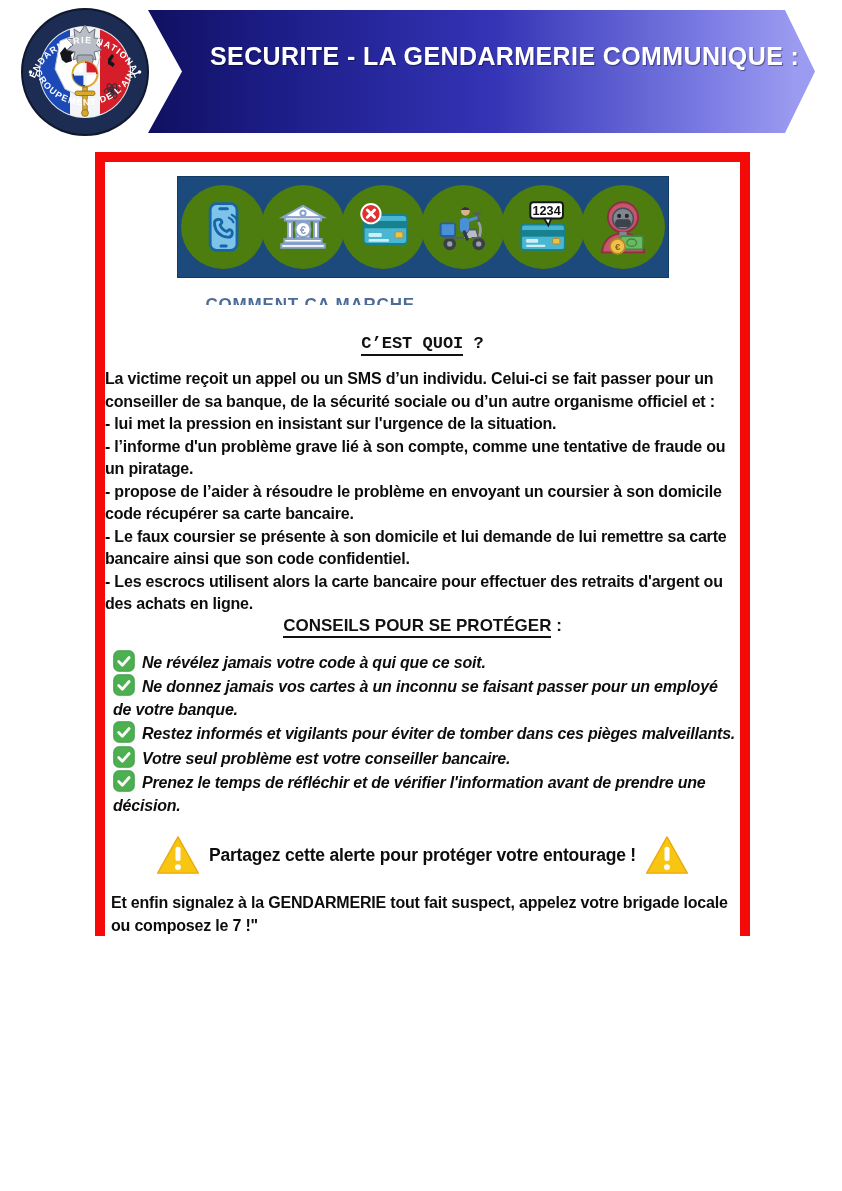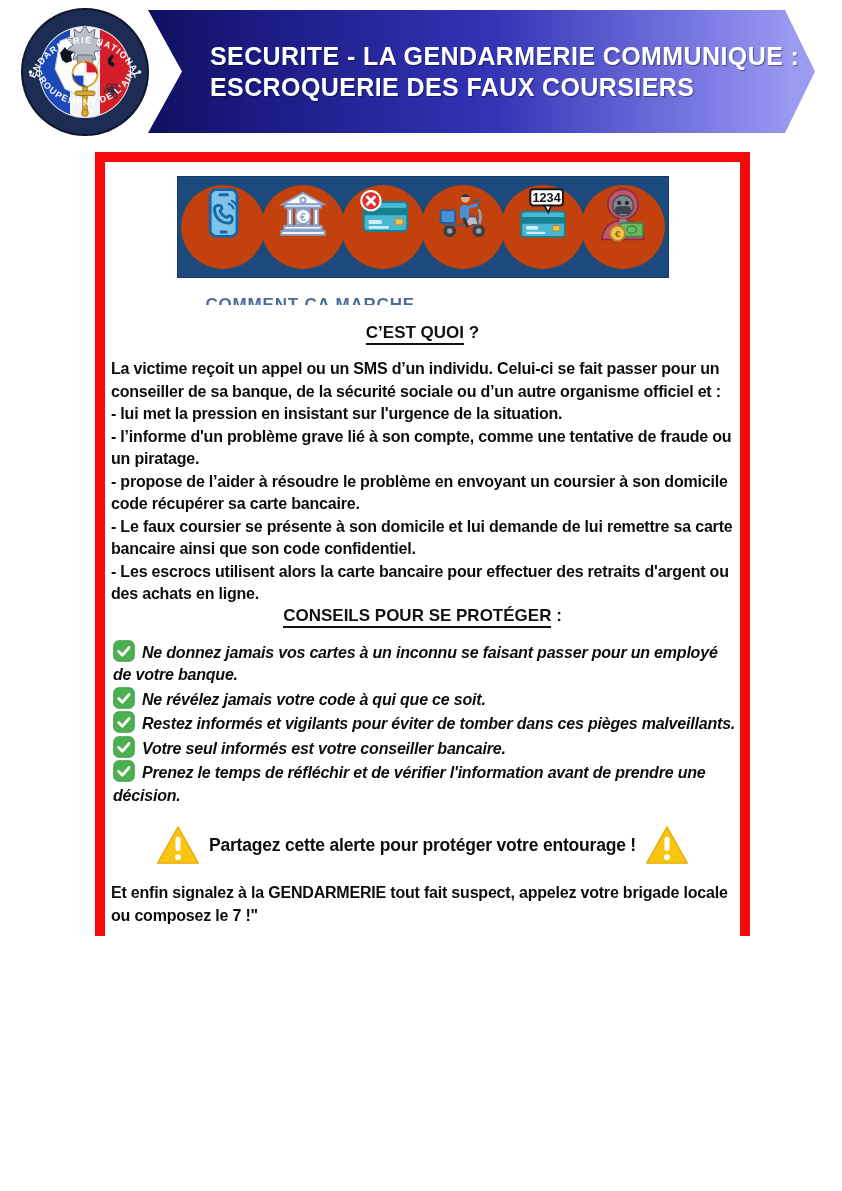--- a/index.html
+++ b/index.html
@@ -26,39 +26,39 @@
     border:10px solid #f60909; background:#fff;
   }
 
   
   .banner {
     width:490px; height:100px; margin:15px auto 0 auto; background:#1d4a7d;
     display:flex; justify-content:space-between; align-items:center; padding:0 5px;
     outline:1px solid #123a63;
   }
   .circle {
-    width:84px; height:84px; border-radius:50%; background:#c2410c; flex:0 0 auto;
-    display:flex; align-items:flex-start; justify-content:center; margin:0 -2px;
+    width:84px; height:84px; border-radius:50%; background:#4d7c0f; flex:0 0 auto;
+    display:flex; align-items:center; justify-content:center; margin:0 -2px;
   }
   .caption-clip {
     width:490px; height:12px; margin:16px auto; overflow:hidden;
   }
   .caption-clip span {
     display:block; padding-left:28px; line-height:24px; font-size:17px; font-weight:bold;
     color:#2d5386; letter-spacing:0.8px; opacity:.85;
   }
 
   
   .h { text-align:center; font-size:17px; font-weight:bold; color:#111; }
   .h .u { border-bottom:2px solid #111; padding-bottom:1px; }
-  .what-h { margin-top:18px; }
+  .what-h { margin-top:29px;font-family:Liberation Mono, monospace; }
   .advice-h { }
 
   
-  .para { margin:15px 6px 0 6px; }
+  .para { margin:15px 6px 0 0; }
   .para p, .final p {
     font-size:16px; font-weight:bold; color:#0d0d0d; line-height:22.5px; letter-spacing:-0.2px;
   }
   .final { margin:17px 6px 0 6px; }
 
   
   .advice { margin:14px 4px 0 4px; }
   .advice-item {
     font-size:16px; font-weight:bold; font-style:italic; color:#0d0d0d;
     line-height:22.5px; letter-spacing:-0.2px; padding-left:4px;
@@ -76,21 +76,20 @@
   
   .marianne-wrap { position:absolute; left:344px; top:1038px; background:#fff; padding:0 9px; }
 </style>
 </head>
 <body>
 
 <div class="page">
 
   <div class="ribbon">
     <div class="t1">SECURITE - LA GENDARMERIE COMMUNIQUE :</div>
-    <div class="t2">ESCROQUERIE DES FAUX COURSIERS</div>
   </div>
 
   <svg class="roundel" width="130" height="130" viewBox="0 0 130 130">
     <defs>
       <path id="arcTop" d="M 14.2,74 A 53,53 0 0 1 115.8,74"></path>
       <path id="arcBot" d="M 12.5,57 A 54,54 0 0 0 117.5,57"></path>
       <clipPath id="innerClip">
           <circle cx="65" cy="65" r="45"></circle>
         </clipPath>
     </defs>
@@ -241,36 +240,36 @@
 
     <div class="h advice-h">
       <span class="u">CONSEILS POUR SE PROTÉGER</span><span> :</span>
     </div>
 
     <div class="advice">
 
         <div class="advice-item"><svg class="check" width="22" height="22" viewBox="0 0 24 24">
             <rect x="0.8" y="0.8" width="22.4" height="22.4" rx="5.5" fill="#4caf50" stroke="#3d9c46" stroke-width="1"></rect>
             <path d="M6.2 12.6 l4 4 7.4 -8.4" stroke="#ffffff" stroke-width="3" fill="none" stroke-linecap="round" stroke-linejoin="round"></path>
+          </svg><span>Ne révélez jamais votre code à qui que ce soit.</span></div>
+
+        <div class="advice-item"><svg class="check" width="22" height="22" viewBox="0 0 24 24">
+            <rect x="0.8" y="0.8" width="22.4" height="22.4" rx="5.5" fill="#4caf50" stroke="#3d9c46" stroke-width="1"></rect>
+            <path d="M6.2 12.6 l4 4 7.4 -8.4" stroke="#ffffff" stroke-width="3" fill="none" stroke-linecap="round" stroke-linejoin="round"></path>
           </svg><span>Ne donnez jamais vos cartes à un inconnu se faisant passer pour un employé de votre banque.</span></div>
 
         <div class="advice-item"><svg class="check" width="22" height="22" viewBox="0 0 24 24">
             <rect x="0.8" y="0.8" width="22.4" height="22.4" rx="5.5" fill="#4caf50" stroke="#3d9c46" stroke-width="1"></rect>
             <path d="M6.2 12.6 l4 4 7.4 -8.4" stroke="#ffffff" stroke-width="3" fill="none" stroke-linecap="round" stroke-linejoin="round"></path>
-          </svg><span>Ne révélez jamais votre code à qui que ce soit.</span></div>
-
-        <div class="advice-item"><svg class="check" width="22" height="22" viewBox="0 0 24 24">
-            <rect x="0.8" y="0.8" width="22.4" height="22.4" rx="5.5" fill="#4caf50" stroke="#3d9c46" stroke-width="1"></rect>
-            <path d="M6.2 12.6 l4 4 7.4 -8.4" stroke="#ffffff" stroke-width="3" fill="none" stroke-linecap="round" stroke-linejoin="round"></path>
           </svg><span>Restez informés et vigilants pour éviter de tomber dans ces pièges malveillants.</span></div>
 
         <div class="advice-item"><svg class="check" width="22" height="22" viewBox="0 0 24 24">
             <rect x="0.8" y="0.8" width="22.4" height="22.4" rx="5.5" fill="#4caf50" stroke="#3d9c46" stroke-width="1"></rect>
             <path d="M6.2 12.6 l4 4 7.4 -8.4" stroke="#ffffff" stroke-width="3" fill="none" stroke-linecap="round" stroke-linejoin="round"></path>
-          </svg><span>Votre seul informés est votre conseiller bancaire.</span></div>
+          </svg><span>Votre seul problème est votre conseiller bancaire.</span></div>
 
         <div class="advice-item"><svg class="check" width="22" height="22" viewBox="0 0 24 24">
             <rect x="0.8" y="0.8" width="22.4" height="22.4" rx="5.5" fill="#4caf50" stroke="#3d9c46" stroke-width="1"></rect>
             <path d="M6.2 12.6 l4 4 7.4 -8.4" stroke="#ffffff" stroke-width="3" fill="none" stroke-linecap="round" stroke-linejoin="round"></path>
           </svg><span>Prenez le temps de réfléchir et de vérifier l'information avant de prendre une décision.</span></div>
       </div>
 
     <div class="alert-row">
       <svg width="44" height="40" viewBox="0 0 40 36">
         <path d="M20 1.5 L38.5 34.5 L1.5 34.5 Z" fill="#f9c513" stroke="#e9a90c" stroke-width="1.2" stroke-linejoin="round"></path>

